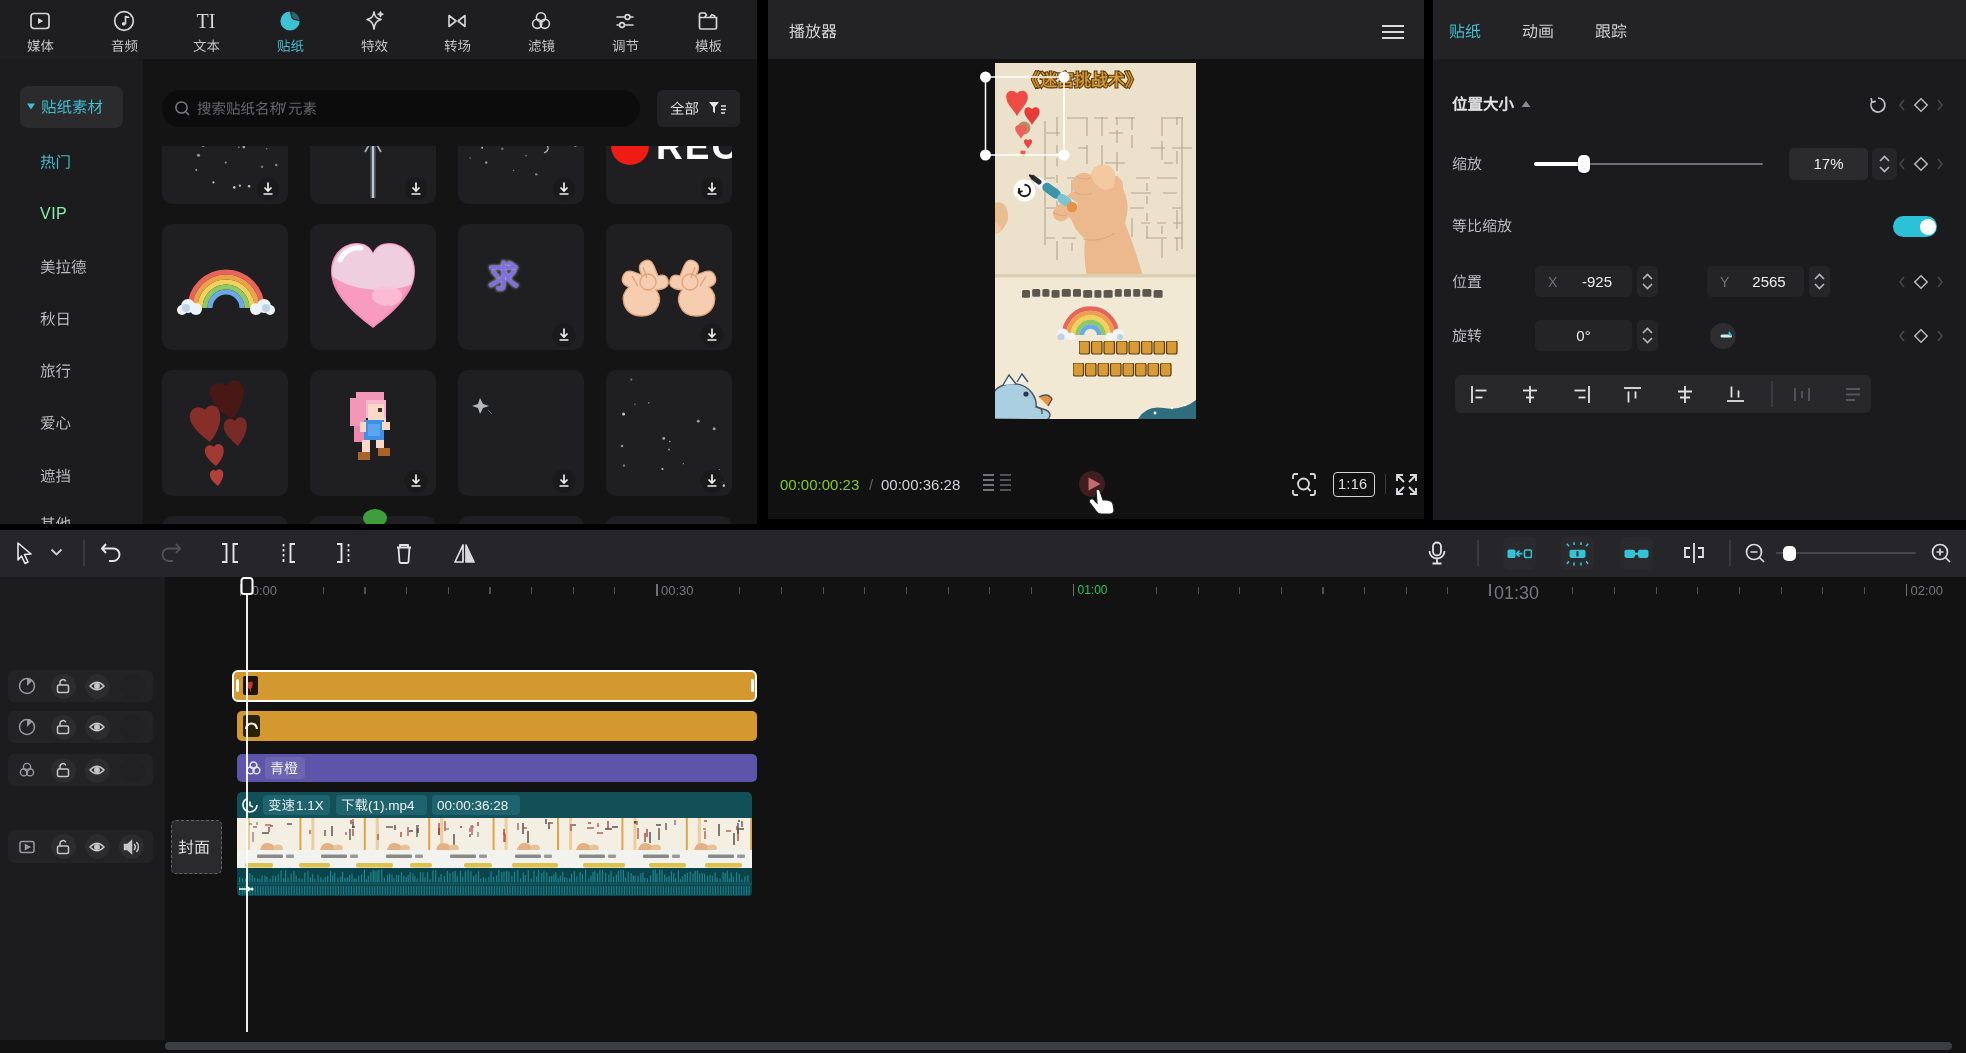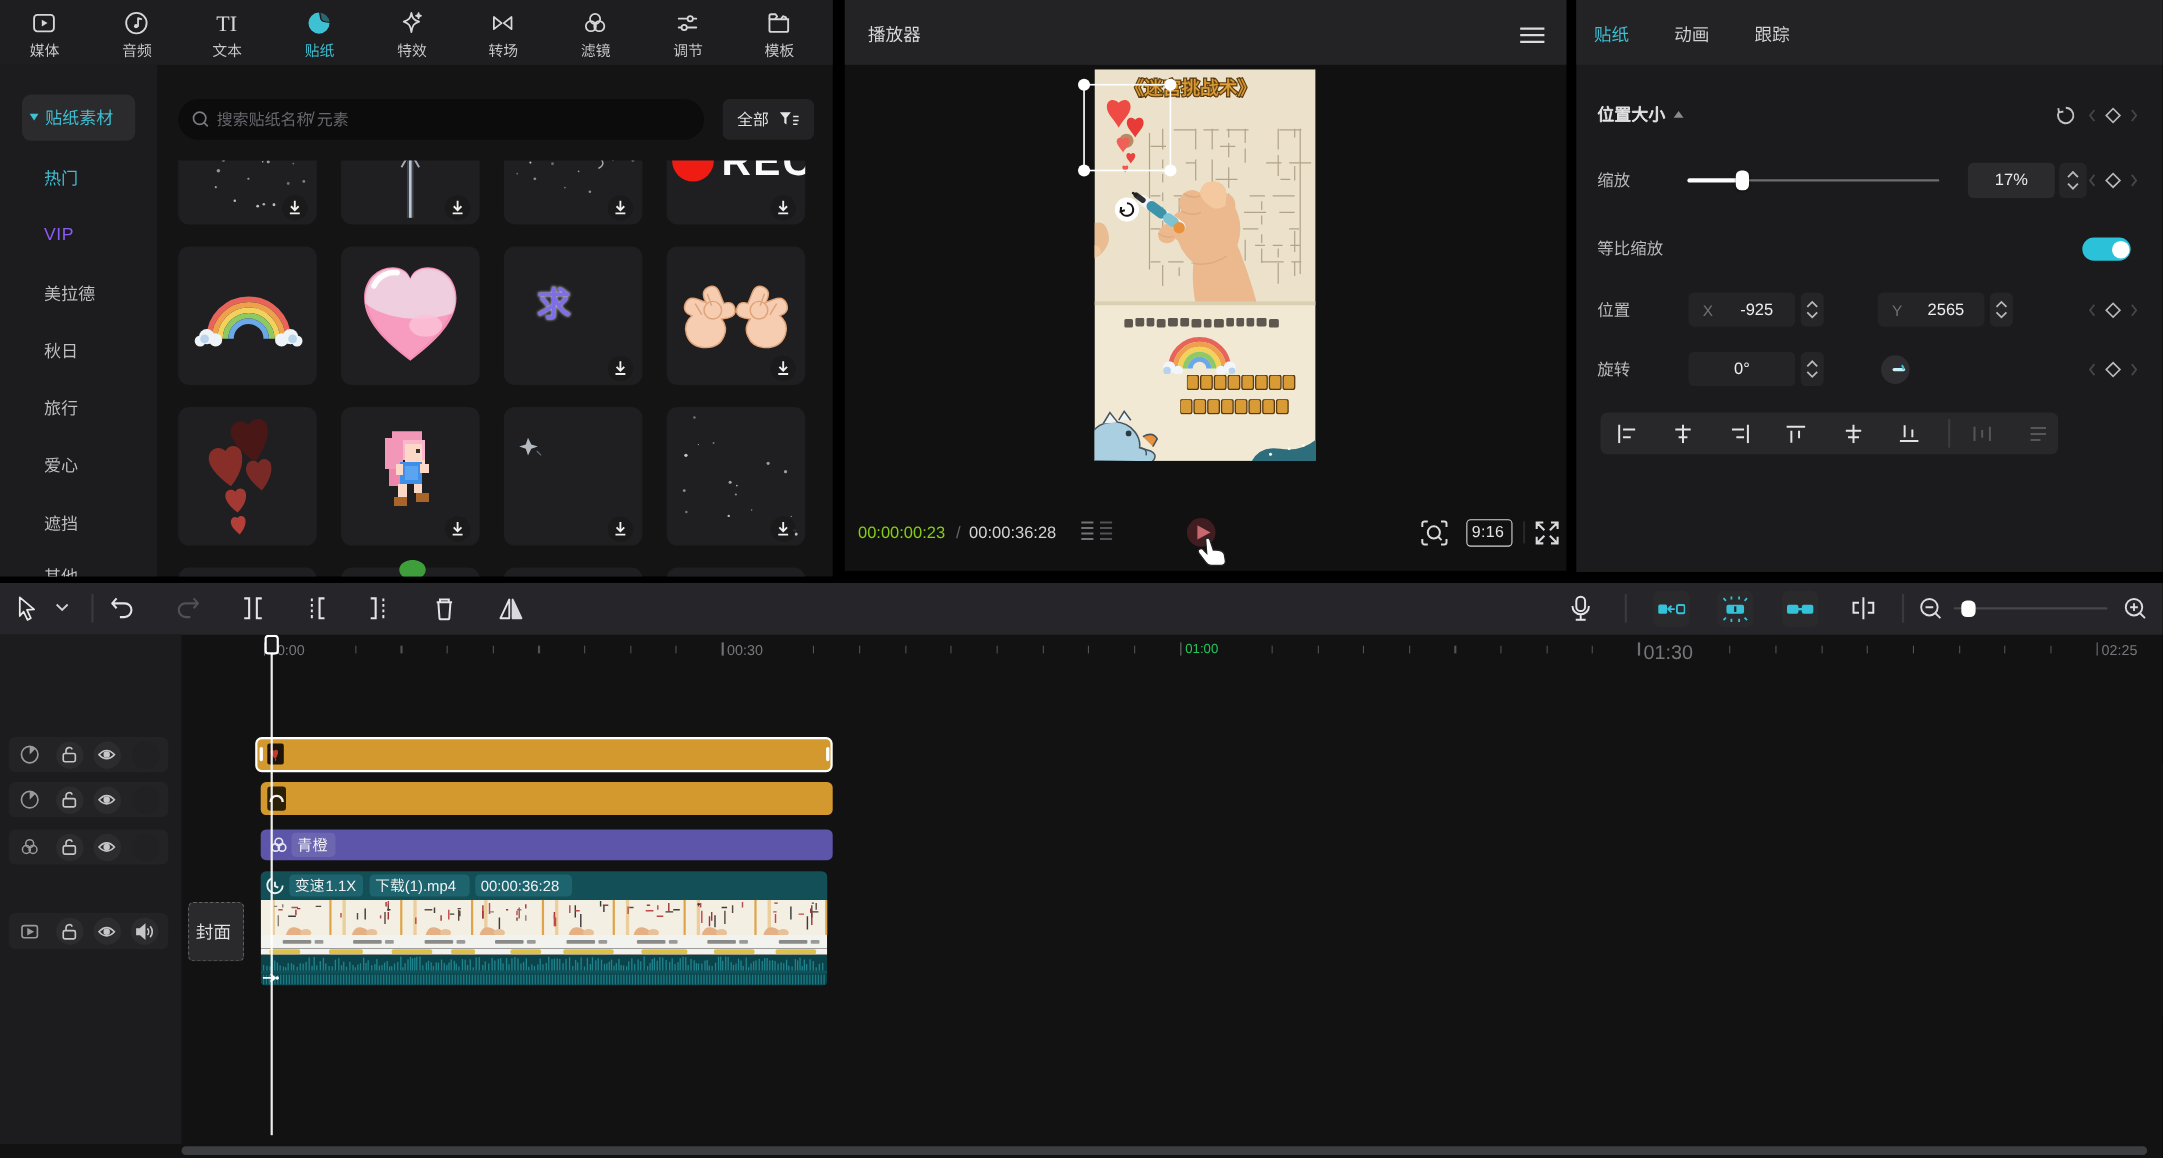--- a/index.html
+++ b/index.html
@@ -122,21 +122,21 @@
         <use href="#u4ED6" transform="translate(15.5,0) scale(0.01550,-0.01550)"></use>
       </g>
     </svg>
   </div>
 <svg style="position:absolute;left:40.0px;top:153.9px;overflow:visible" width="31.0" height="19.5" viewBox="0 -13.64 31.0 19.53">
     <g fill="#3fc1d4">
       <use href="#u70ED" transform="translate(0.0,0) scale(0.01550,-0.01550)"></use>
       <use href="#u95E8" transform="translate(15.5,0) scale(0.01550,-0.01550)"></use>
     </g>
   </svg>
-<div class="abs" style="left:40px;top:205px;color:#8b5cf6;font-size:16px;letter-spacing:.5px">VIP</div>
+<div class="abs" style="left:40px;top:205px;color:#86efac;font-size:16px;letter-spacing:.5px">VIP</div>
 <svg style="position:absolute;left:40.0px;top:258.9px;overflow:visible" width="46.5" height="19.5" viewBox="0 -13.64 46.5 19.53">
     <g fill="#bfbfc3">
       <use href="#u7F8E" transform="translate(0.0,0) scale(0.01550,-0.01550)"></use>
       <use href="#u62C9" transform="translate(15.5,0) scale(0.01550,-0.01550)"></use>
       <use href="#u5FB7" transform="translate(31.0,0) scale(0.01550,-0.01550)"></use>
     </g>
   </svg>
 <svg style="position:absolute;left:40.0px;top:310.9px;overflow:visible" width="31.0" height="19.5" viewBox="0 -13.64 31.0 19.53">
     <g fill="#bfbfc3">
       <use href="#u79CB" transform="translate(0.0,0) scale(0.01550,-0.01550)"></use>
@@ -571,21 +571,21 @@
     </g>
   </svg>
 <svg class="abs" style="left:1291px;top:472px;" width="26" height="25" viewBox="0 0 26 25">
     <g fill="none" stroke="#dadadd" stroke-width="1.8">
       <path d="M2 7 v-3 a2 2 0 0 1 2 -2 h3 M19 2 h3 a2 2 0 0 1 2 2 v3 M24 18 v3 a2 2 0 0 1 -2 2 h-3 M7 23 h-3 a2 2 0 0 1 -2 -2 v-3"></path>
       <circle cx="12.5" cy="12" r="5.5"></circle>
       <path d="M16.5 16 l3 3"></path>
     </g>
   </svg>
 <div class="abs" style="left:1333px;top:472px;width:42px;height:25px;border:1.6px solid #d5d5d8;border-radius:4px"></div>
-<div class="abs" style="left:1338px;top:476px;font-size:14.5px;color:#e2e2e4;letter-spacing:.3px">9:16</div>
+<div class="abs" style="left:1338px;top:476px;font-size:14.5px;color:#e2e2e4;letter-spacing:.3px">1:16</div>
 <div class="abs" style="left:1385px;top:474px;width:1px;height:20px;background:#3a3a3e"></div>
 <svg class="abs" style="left:1394px;top:472px;" width="25" height="25" viewBox="0 0 25 25">
     <g fill="none" stroke="#dadadd" stroke-width="1.9">
       <path d="M9 3 h-6 v6 M3 3 l7 7 M16 3 h6 v6 M22 3 l-7 7 M9 22 h-6 v-6 M3 22 l7 -7 M16 22 h6 v-6 M22 22 l-7 -7"></path>
     </g>
   </svg>
 <div class="abs" style="left:1433px;top:0px;width:533px;height:520px;background:#1b1b1d"></div>
 <div class="abs" style="left:1433px;top:0px;width:533px;height:59px;background:#232326"></div>
 <svg style="position:absolute;left:1449.0px;top:22.7px;overflow:visible" width="32.0" height="20.2" viewBox="0 -14.08 32.0 20.16">
     <g fill="#3fc1d4">
@@ -881,21 +881,21 @@
 <div class="abs" style="left:1494.0px;top:583px;font-size:18px;color:#77777b">01:30</div>
 <div class="abs" style="left:1572.3px;top:587px;width:1.2px;height:7px;background:#515156"></div>
 <div class="abs" style="left:1614.0px;top:587px;width:1.2px;height:7px;background:#515156"></div>
 <div class="abs" style="left:1655.6px;top:587px;width:1.2px;height:7px;background:#515156"></div>
 <div class="abs" style="left:1697.2px;top:587px;width:1.2px;height:7px;background:#515156"></div>
 <div class="abs" style="left:1738.9px;top:587px;width:1.2px;height:7px;background:#515156"></div>
 <div class="abs" style="left:1780.5px;top:587px;width:1.2px;height:7px;background:#515156"></div>
 <div class="abs" style="left:1822.2px;top:587px;width:1.2px;height:7px;background:#515156"></div>
 <div class="abs" style="left:1863.8px;top:587px;width:1.2px;height:7px;background:#515156"></div>
 <div class="abs" style="left:1905.5px;top:584px;width:1.5px;height:12px;background:#6f6f74"></div>
-<div class="abs" style="left:1910.5px;top:583px;font-size:13px;color:#77777b">02:25</div>
+<div class="abs" style="left:1910.5px;top:583px;font-size:13px;color:#77777b">02:00</div>
 <div class="abs" style="left:8px;top:670px;width:145px;height:32px;background:#232326;border-radius:6px"></div>
 <svg class="abs" style="left:18px;top:677.0px;" width="18" height="18" viewBox="0 0 18 18">
     <g fill="none" stroke="#9a9a9e" stroke-width="1.5">
       <circle cx="9" cy="9" r="7.5"></circle>
       <path d="M9 1.5 a7.5 7.5 0 0 1 5.3 2.2 L9 9 z" fill="#9a9a9e" stroke="none"></path>
     </g>
   </svg>
 <div class="abs" style="left:50.5px;top:673.5px;width:25px;height:25px;background:#2c2c2f;border-radius:50%"></div>
 <svg class="abs" style="left:54px;top:677.0px;" width="18" height="18" viewBox="0 0 18 18">
     <g fill="none" stroke="#c6c6c9" stroke-width="1.5">

